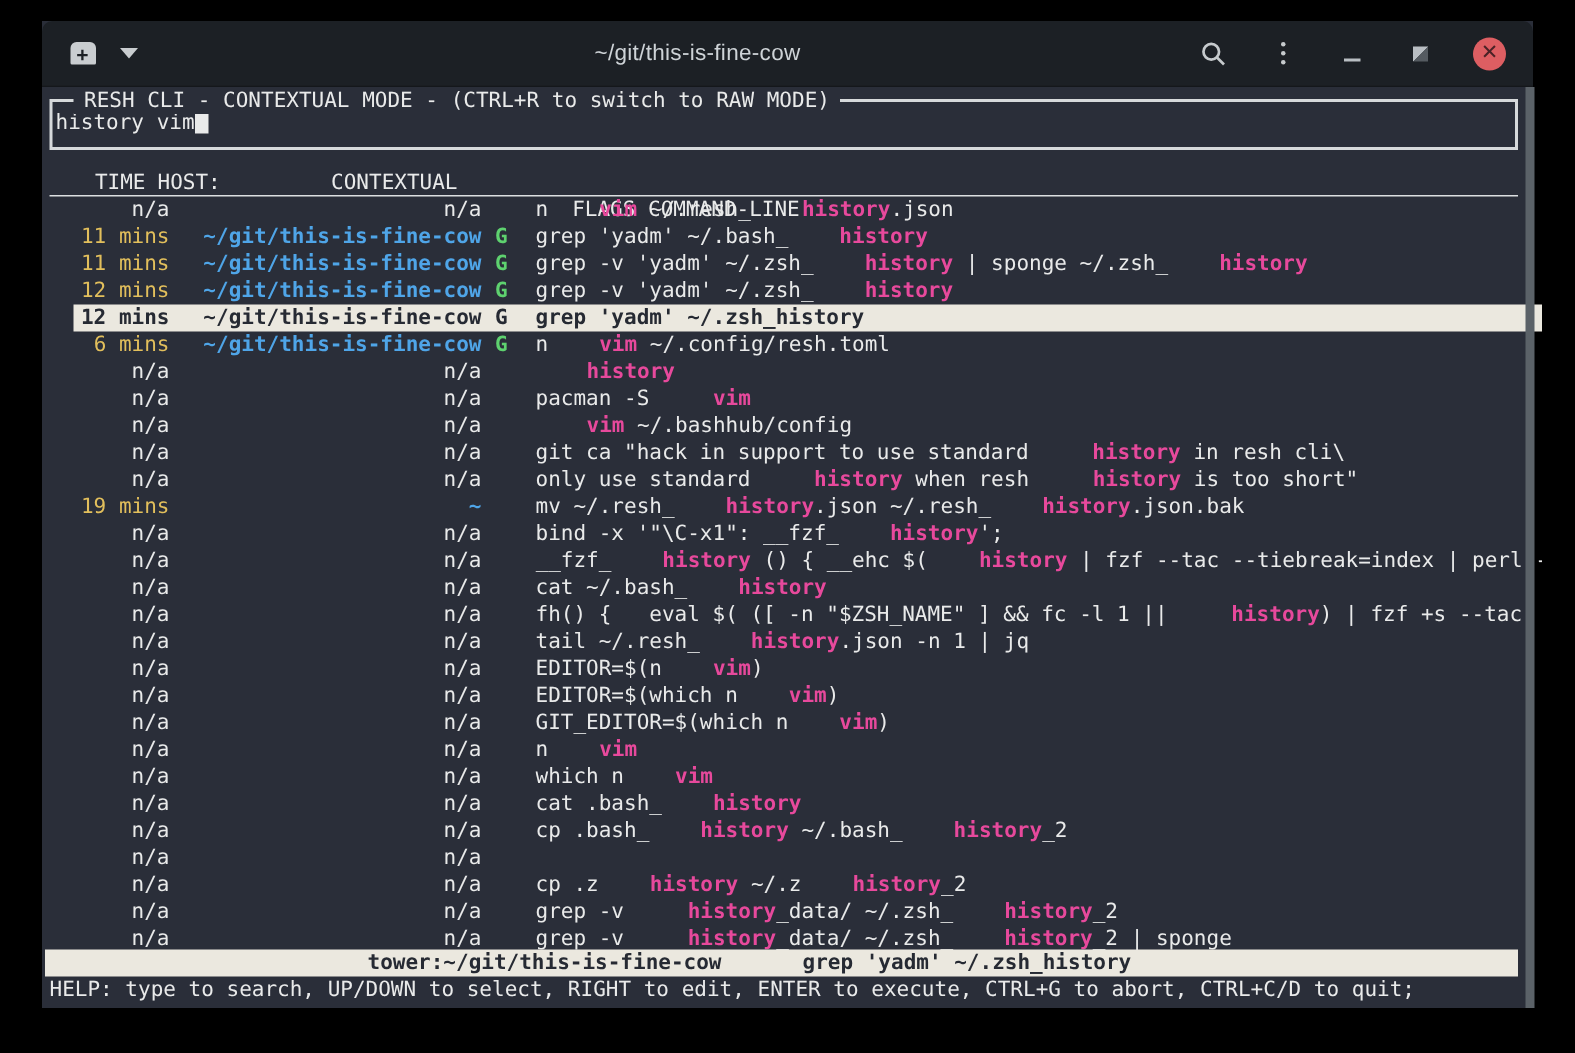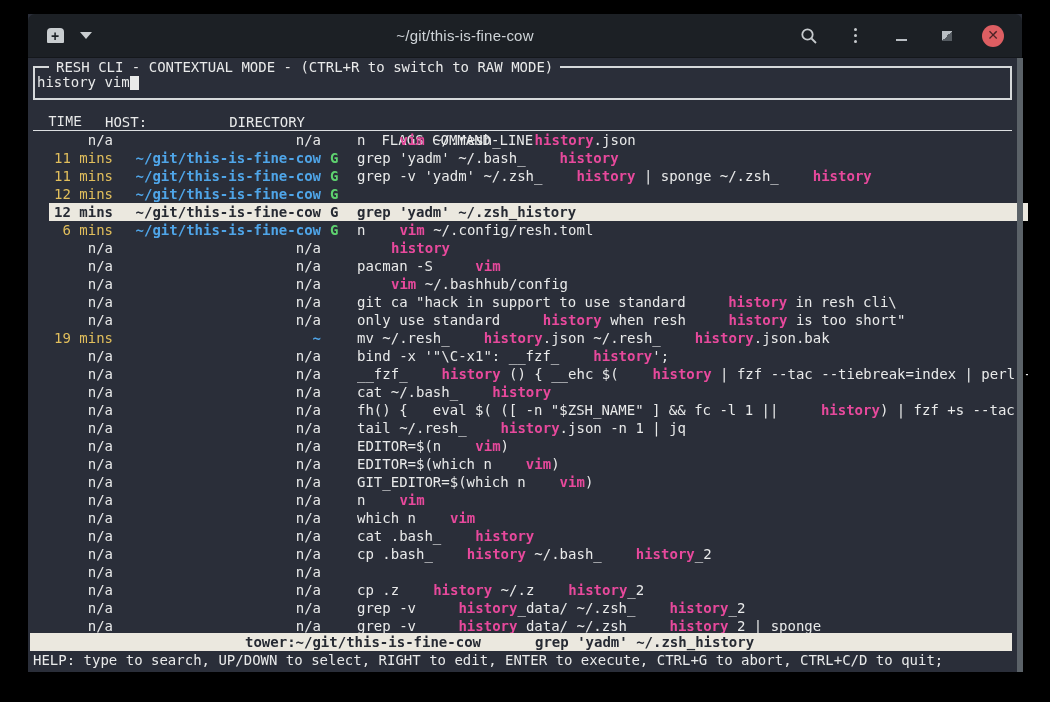--- a/index.html
+++ b/index.html
@@ -33,21 +33,21 @@
     color:var(--fg);font-size:14px;line-height:18px;}
   .resh-box{position:absolute;left:5px;top:8px;width:979px;height:34px;box-sizing:border-box;
     border:2px solid #d6d9db;}
   .box-title{position:absolute;left:14px;top:-10px;background:var(--terminal_bg);padding:0 7px;
     color:var(--fg);white-space:pre;}
   .query-line{padding:5px 0 0 2px;white-space:pre;}
   .cursor{display:inline-block;width:9px;height:16px;background:var(--fg);vertical-align:-3px;}
   
   .hdr{position:absolute;left:5px;top:55px;width:979px;height:18px;display:flex;
     border-bottom:1px solid #dcdfe1;box-sizing:border-box;white-space:pre;}
-  .col-time{width:64px;text-align:center;flex:none;font-family:Liberation Mono, monospace;}
+  .col-time{width:64px;text-align:right;flex:none;}
   .hdr-dir{width:200px;margin-left:8px;display:flex;justify-content:space-between;flex:none;align-items:center;}
   .hdr-rest{margin-left:9px;white-space:pre;}
   
   #rows{position:absolute;left:21px;top:73px;width:979px;}
   .row{height:18px;display:flex;white-space:pre;}
   .c-time{width:64px;text-align:right;flex:none;}
   .t-val{color:var(--yellow);}
   .c-dir{width:200px;text-align:right;margin-left:8px;flex:none;}
   .d-val{color:var(--blue);font-weight:bold;}
   .c-flag{width:18px;margin-left:9px;flex:none;color:var(--green);font-weight:bold;}
@@ -108,32 +108,32 @@
   <div class="terminal">
     <div class="resh-box">
       <span class="box-title">RESH CLI - CONTEXTUAL MODE - (CTRL+R to switch to RAW MODE)</span>
       <div class="query-line"><span>history vim</span><span class="cursor"></span></div>
     </div>
 
     <div class="hdr">
       <span class="col-time">TIME</span>
       <span class="hdr-dir">
         <span>HOST:</span>
-        <span>DIRECTORY</span>
+        <span>CONTEXTUAL</span>
       </span>
       <span class="hdr-rest">
         <span>FLAGS</span><span> </span><span>COMMAND-LINE</span>
       </span>
     </div>
 
     <div id="rows">
         <div class="row"><span class="c-time">n/a</span><span class="c-dir">n/a</span><span class="c-flag"></span><span class="c-cmd">n<span class="hl">vim</span> ~/.resh_<span class="hl">history</span>.json</span></div>
         <div class="row"><span class="c-time t-val">11 mins</span><span class="c-dir d-val">~/git/this-is-fine-cow</span><span class="c-flag">G</span><span class="c-cmd">grep 'yadm' ~/.bash_<span class="hl">history</span></span></div>
         <div class="row"><span class="c-time t-val">11 mins</span><span class="c-dir d-val">~/git/this-is-fine-cow</span><span class="c-flag">G</span><span class="c-cmd">grep -v 'yadm' ~/.zsh_<span class="hl">history</span> | sponge ~/.zsh_<span class="hl">history</span></span></div>
-        <div class="row"><span class="c-time t-val">12 mins</span><span class="c-dir d-val">~/git/this-is-fine-cow</span><span class="c-flag">G</span></div>
+        <div class="row"><span class="c-time t-val">12 mins</span><span class="c-dir d-val">~/git/this-is-fine-cow</span><span class="c-flag">G</span><span class="c-cmd">grep -v 'yadm' ~/.zsh_<span class="hl">history</span></span></div>
         <div class="row selected"><span class="c-time t-val">12 mins</span><span class="c-dir d-val">~/git/this-is-fine-cow</span><span class="c-flag">G</span><span class="c-cmd">grep 'yadm' ~/.zsh_history</span></div>
         <div class="row"><span class="c-time t-val">6 mins</span><span class="c-dir d-val">~/git/this-is-fine-cow</span><span class="c-flag">G</span><span class="c-cmd">n<span class="hl">vim</span> ~/.config/resh.toml</span></div>
         <div class="row"><span class="c-time">n/a</span><span class="c-dir">n/a</span><span class="c-flag"></span><span class="c-cmd"><span class="hl">history</span></span></div>
         <div class="row"><span class="c-time">n/a</span><span class="c-dir">n/a</span><span class="c-flag"></span><span class="c-cmd">pacman -S <span class="hl">vim</span></span></div>
         <div class="row"><span class="c-time">n/a</span><span class="c-dir">n/a</span><span class="c-flag"></span><span class="c-cmd"><span class="hl">vim</span> ~/.bashhub/config</span></div>
         <div class="row"><span class="c-time">n/a</span><span class="c-dir">n/a</span><span class="c-flag"></span><span class="c-cmd">git ca "hack in support to use standard <span class="hl">history</span> in resh cli\</span></div>
         <div class="row"><span class="c-time">n/a</span><span class="c-dir">n/a</span><span class="c-flag"></span><span class="c-cmd">only use standard <span class="hl">history</span> when resh <span class="hl">history</span> is too short"</span></div>
         <div class="row"><span class="c-time t-val">19 mins</span><span class="c-dir d-val">~</span><span class="c-flag"></span><span class="c-cmd">mv ~/.resh_<span class="hl">history</span>.json ~/.resh_<span class="hl">history</span>.json.bak</span></div>
         <div class="row"><span class="c-time">n/a</span><span class="c-dir">n/a</span><span class="c-flag"></span><span class="c-cmd">bind -x '"\C-x1": __fzf_<span class="hl">history</span>';</span></div>
         <div class="row"><span class="c-time">n/a</span><span class="c-dir">n/a</span><span class="c-flag"></span><span class="c-cmd">__fzf_<span class="hl">history</span> () { __ehc $(<span class="hl">history</span> | fzf --tac --tiebreak=index | perl -ne</span></div>

